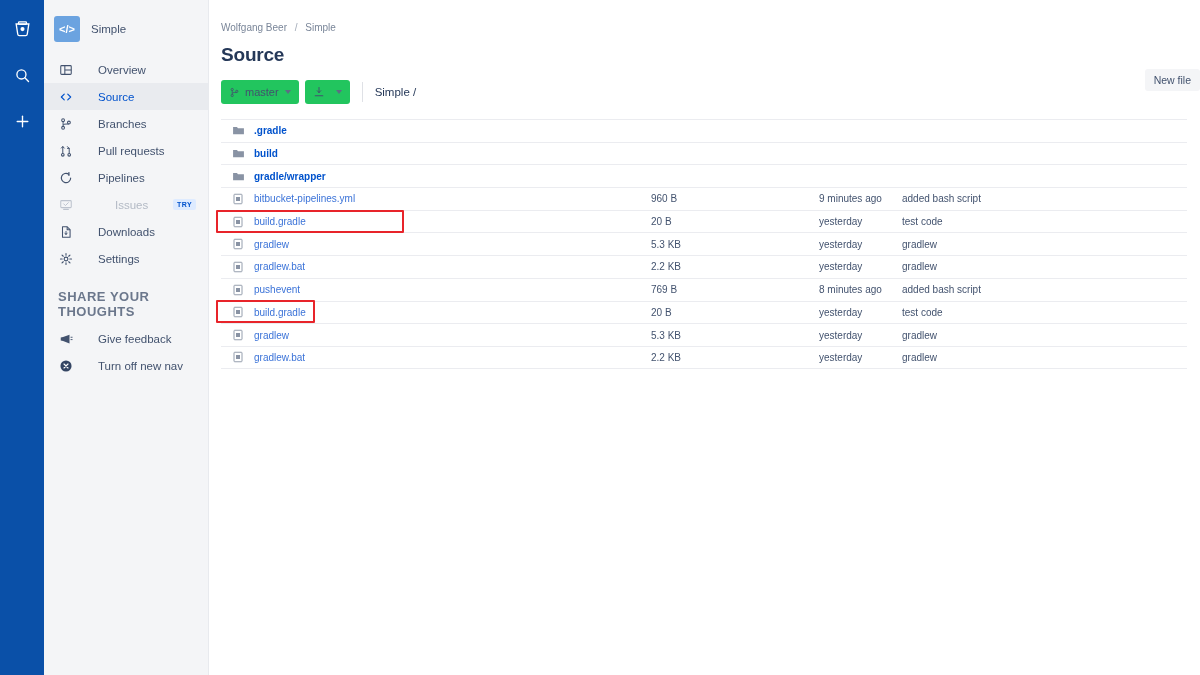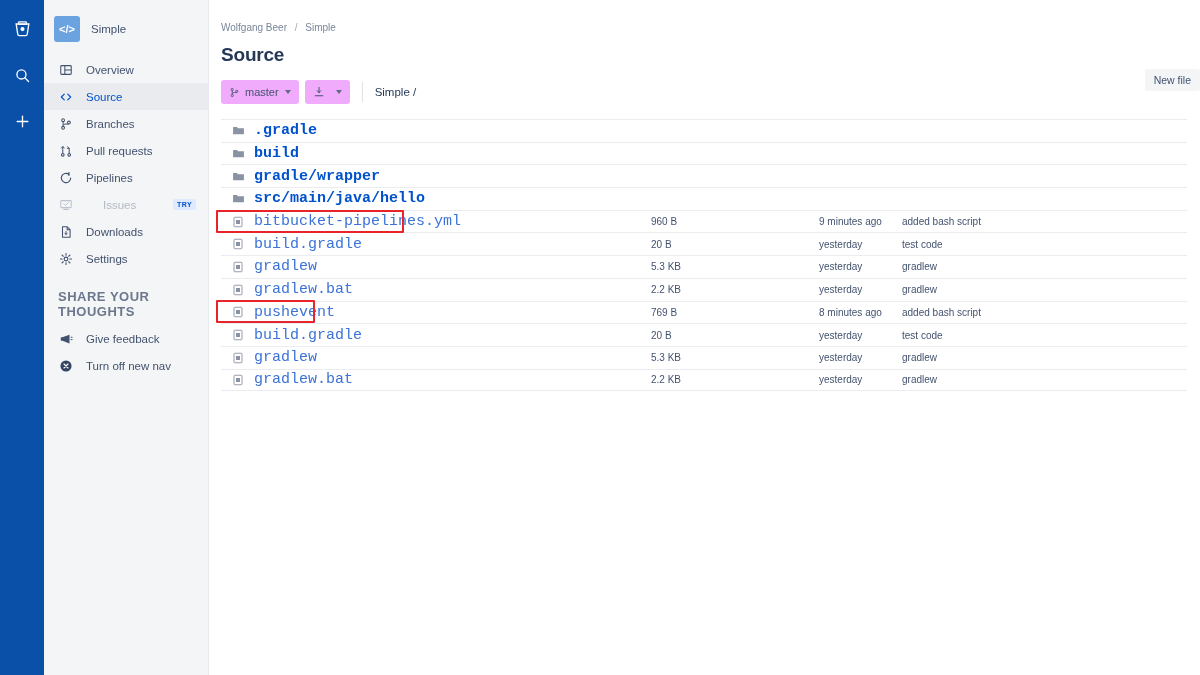--- a/index.html
+++ b/index.html
@@ -70,21 +70,21 @@
   .nav-item.disabled { color: #b3bac5; gap: 17px; }
   .nav-ico {
     width: 16px; height: 16px;
     display: flex; align-items: center; justify-content: center;
     margin-right: 12px;
     color: #42526e;
     flex: 0 0 16px;
   }
   .nav-item.active .nav-ico { color: #0052cc; }
   .nav-item.disabled .nav-ico { color: #bdc3ce; }
-  .nav-label { white-space: nowrap; }
+  .nav-label { white-space: nowrap; margin-left: 12px; }
   .try-badge {
     position: absolute; right: 12px;
     background: #deebff; color: #0052cc;
     font-size: 7px; font-weight: bold;
     letter-spacing: .4px;
     padding: 2px 4px; border-radius: 2px;
   }
   .sidebar-section {
     margin-top: 17px; margin-bottom: 6px;
     padding-left: 14px;
@@ -113,21 +113,21 @@
     letter-spacing: -.2px;
   }
   .toolbar {
     display: flex; align-items: center;
     height: 26px;
     margin-bottom: 14px;
   }
   .btn {
     display: flex; align-items: center;
     height: 24px; padding: 0 8px;
-    background: #f0abfc;
+    background: #22c55e;
     border-radius: 3px;
     font-size: 11px; color: #42526e;
     cursor: pointer;
   }
   .btn + .btn { margin-left: 6px; }
   .btn .bico { display: flex; align-items: center; margin-right: 5px; color: #42526e; }
   .caret {
     width: 0; height: 0; margin-left: 6px;
     border-left: 3.5px solid transparent;
     border-right: 3.5px solid transparent;
@@ -165,21 +165,21 @@
     width: 430px; flex: 0 0 430px;
     padding-left: 10px;
   }
   .row-ico {
     width: 14px; height: 14px;
     margin-right: 9px;
     display: flex; align-items: center; justify-content: center;
     color: #8993a4;
     flex: 0 0 14px;
   }
-  .name-text { font-size: 15px; font-family: Liberation Mono, monospace; }
+  .name-text { font-size: 10px; }
   .file-row.dir .name-text { color: #0052cc; font-weight: bold; }
   .file-row.file .name-text { color: #3b73d8; }
   .cell-size {
     width: 168px; flex: 0 0 168px;
     font-size: 10px; color: #42526e;
   }
   .cell-date {
     width: 83px; flex: 0 0 83px;
     font-size: 10px; color: #42526e;
   }
@@ -425,33 +425,20 @@
                 <path d="M2 5.5h7.2l1.8 2.2H22V19H2V5.5z" fill="#8993a4"></path>
               </svg>
           </span>
           <span class="name-text">gradle/wrapper</span>
         </div>
         <div class="cell-size"></div>
         <div class="cell-date"></div>
         <div class="cell-msg"></div>
       </div>
 
-      <div class="file-row dir">
-        <div class="cell-name">
-          <span class="row-ico">
-            <svg width="13" height="13" viewBox="0 0 24 24">
-                <path d="M2 5.5h7.2l1.8 2.2H22V19H2V5.5z" fill="#8993a4"></path>
-              </svg>
-          </span>
-          <span class="name-text">src/main/java/hello</span>
-        </div>
-        <div class="cell-size"></div>
-        <div class="cell-date"></div>
-        <div class="cell-msg"></div>
-      </div>
 
       <div class="file-row file">
         <div class="cell-name">
           <span class="row-ico">
             <svg width="12" height="12" viewBox="0 0 24 24" fill="none">
                 <rect x="4" y="2.5" width="16" height="19" rx="1.4" stroke="#8993a4" stroke-width="1.8"></rect>
                 <rect x="8" y="8" width="8" height="8" fill="#8993a4"></rect>
               </svg>
           </span>
           <span class="name-text">bitbucket-pipelines.yml</span>

